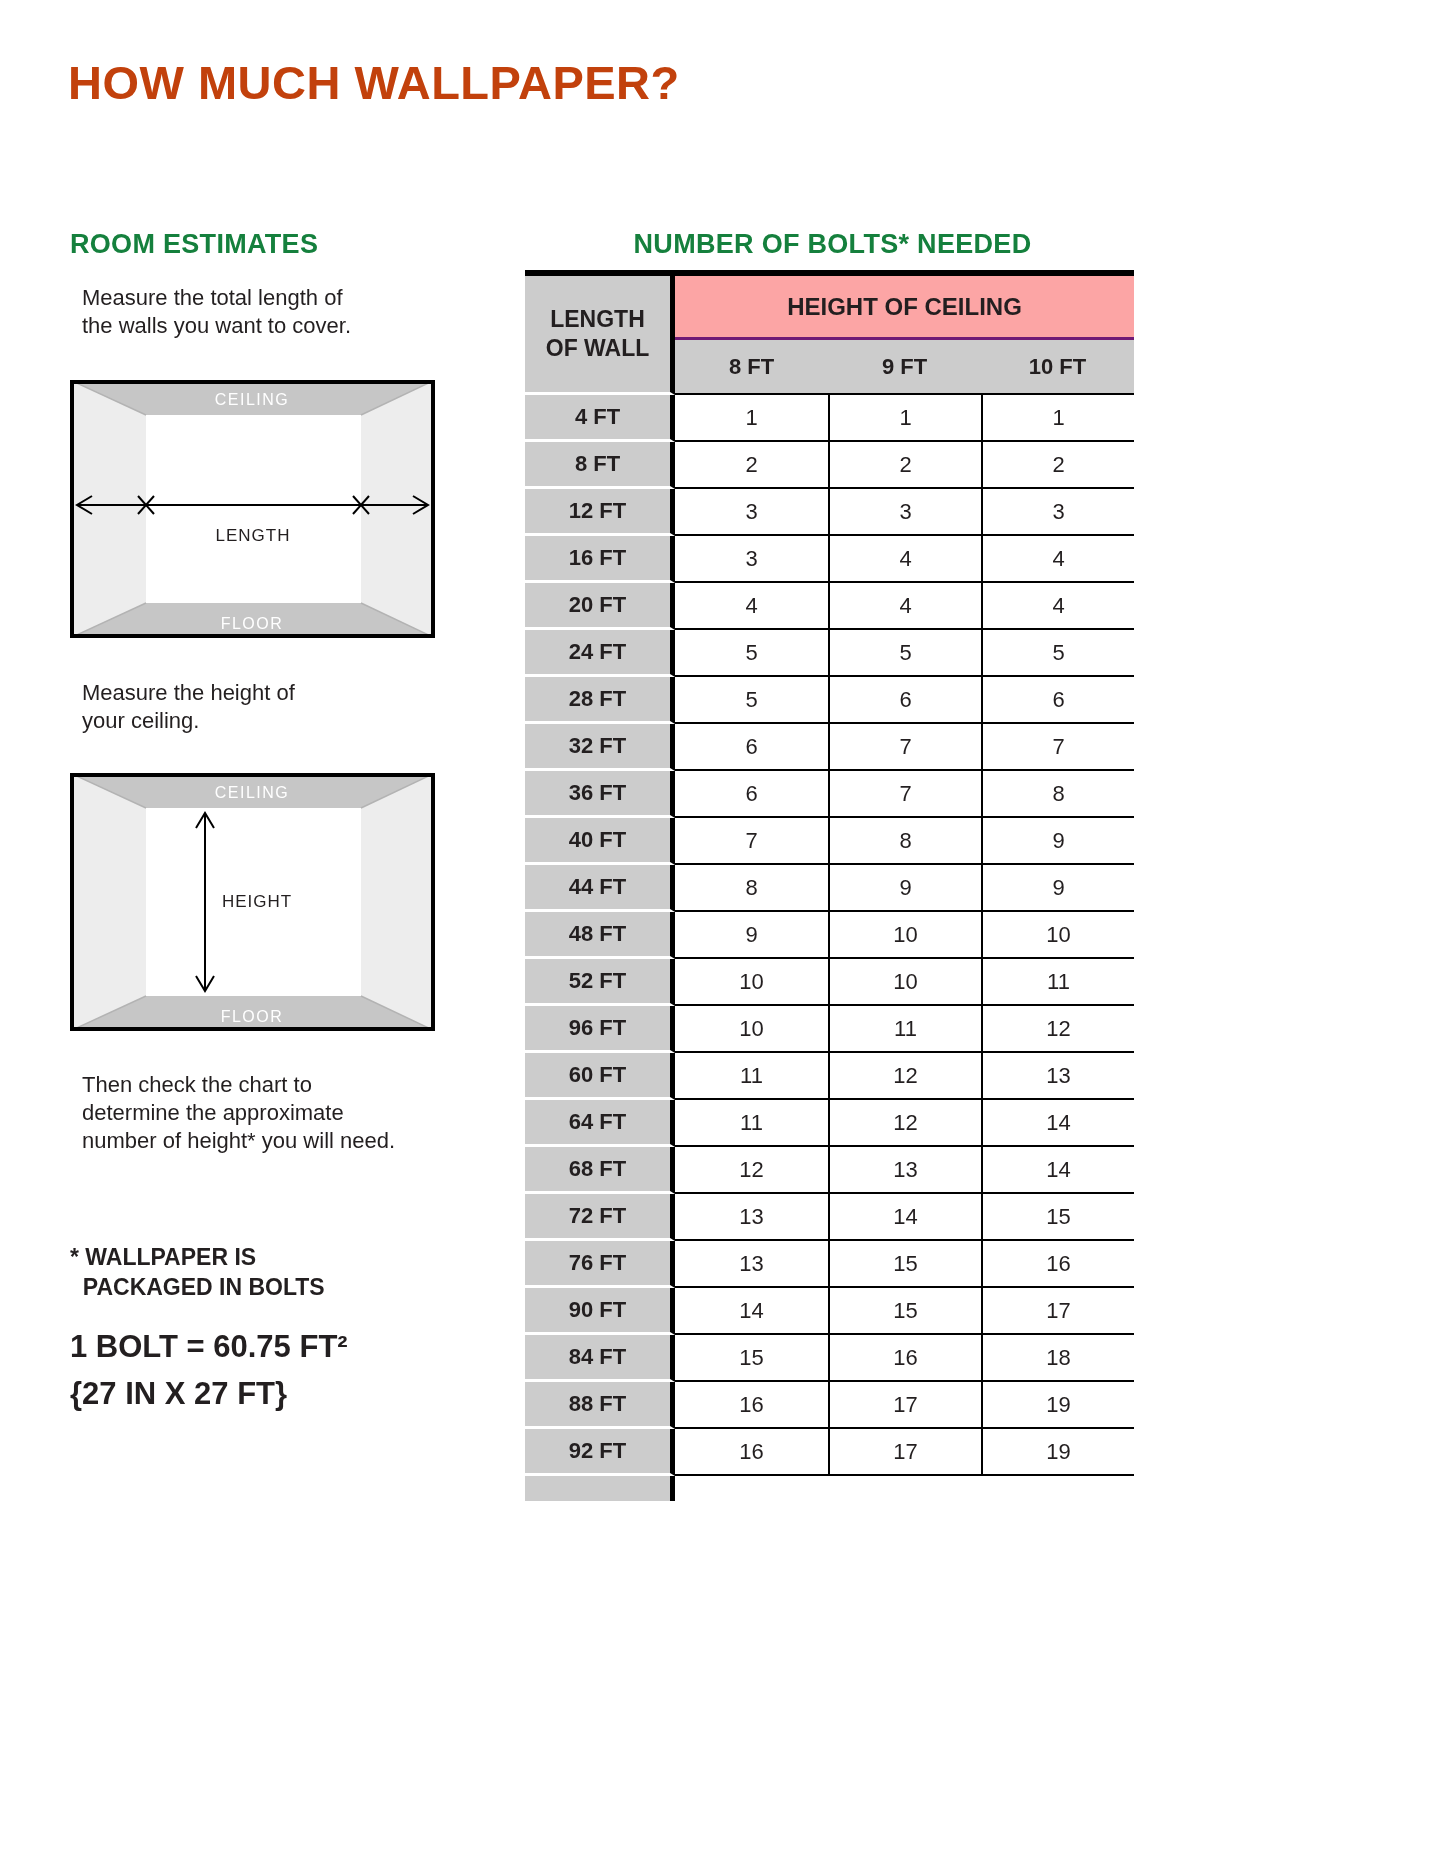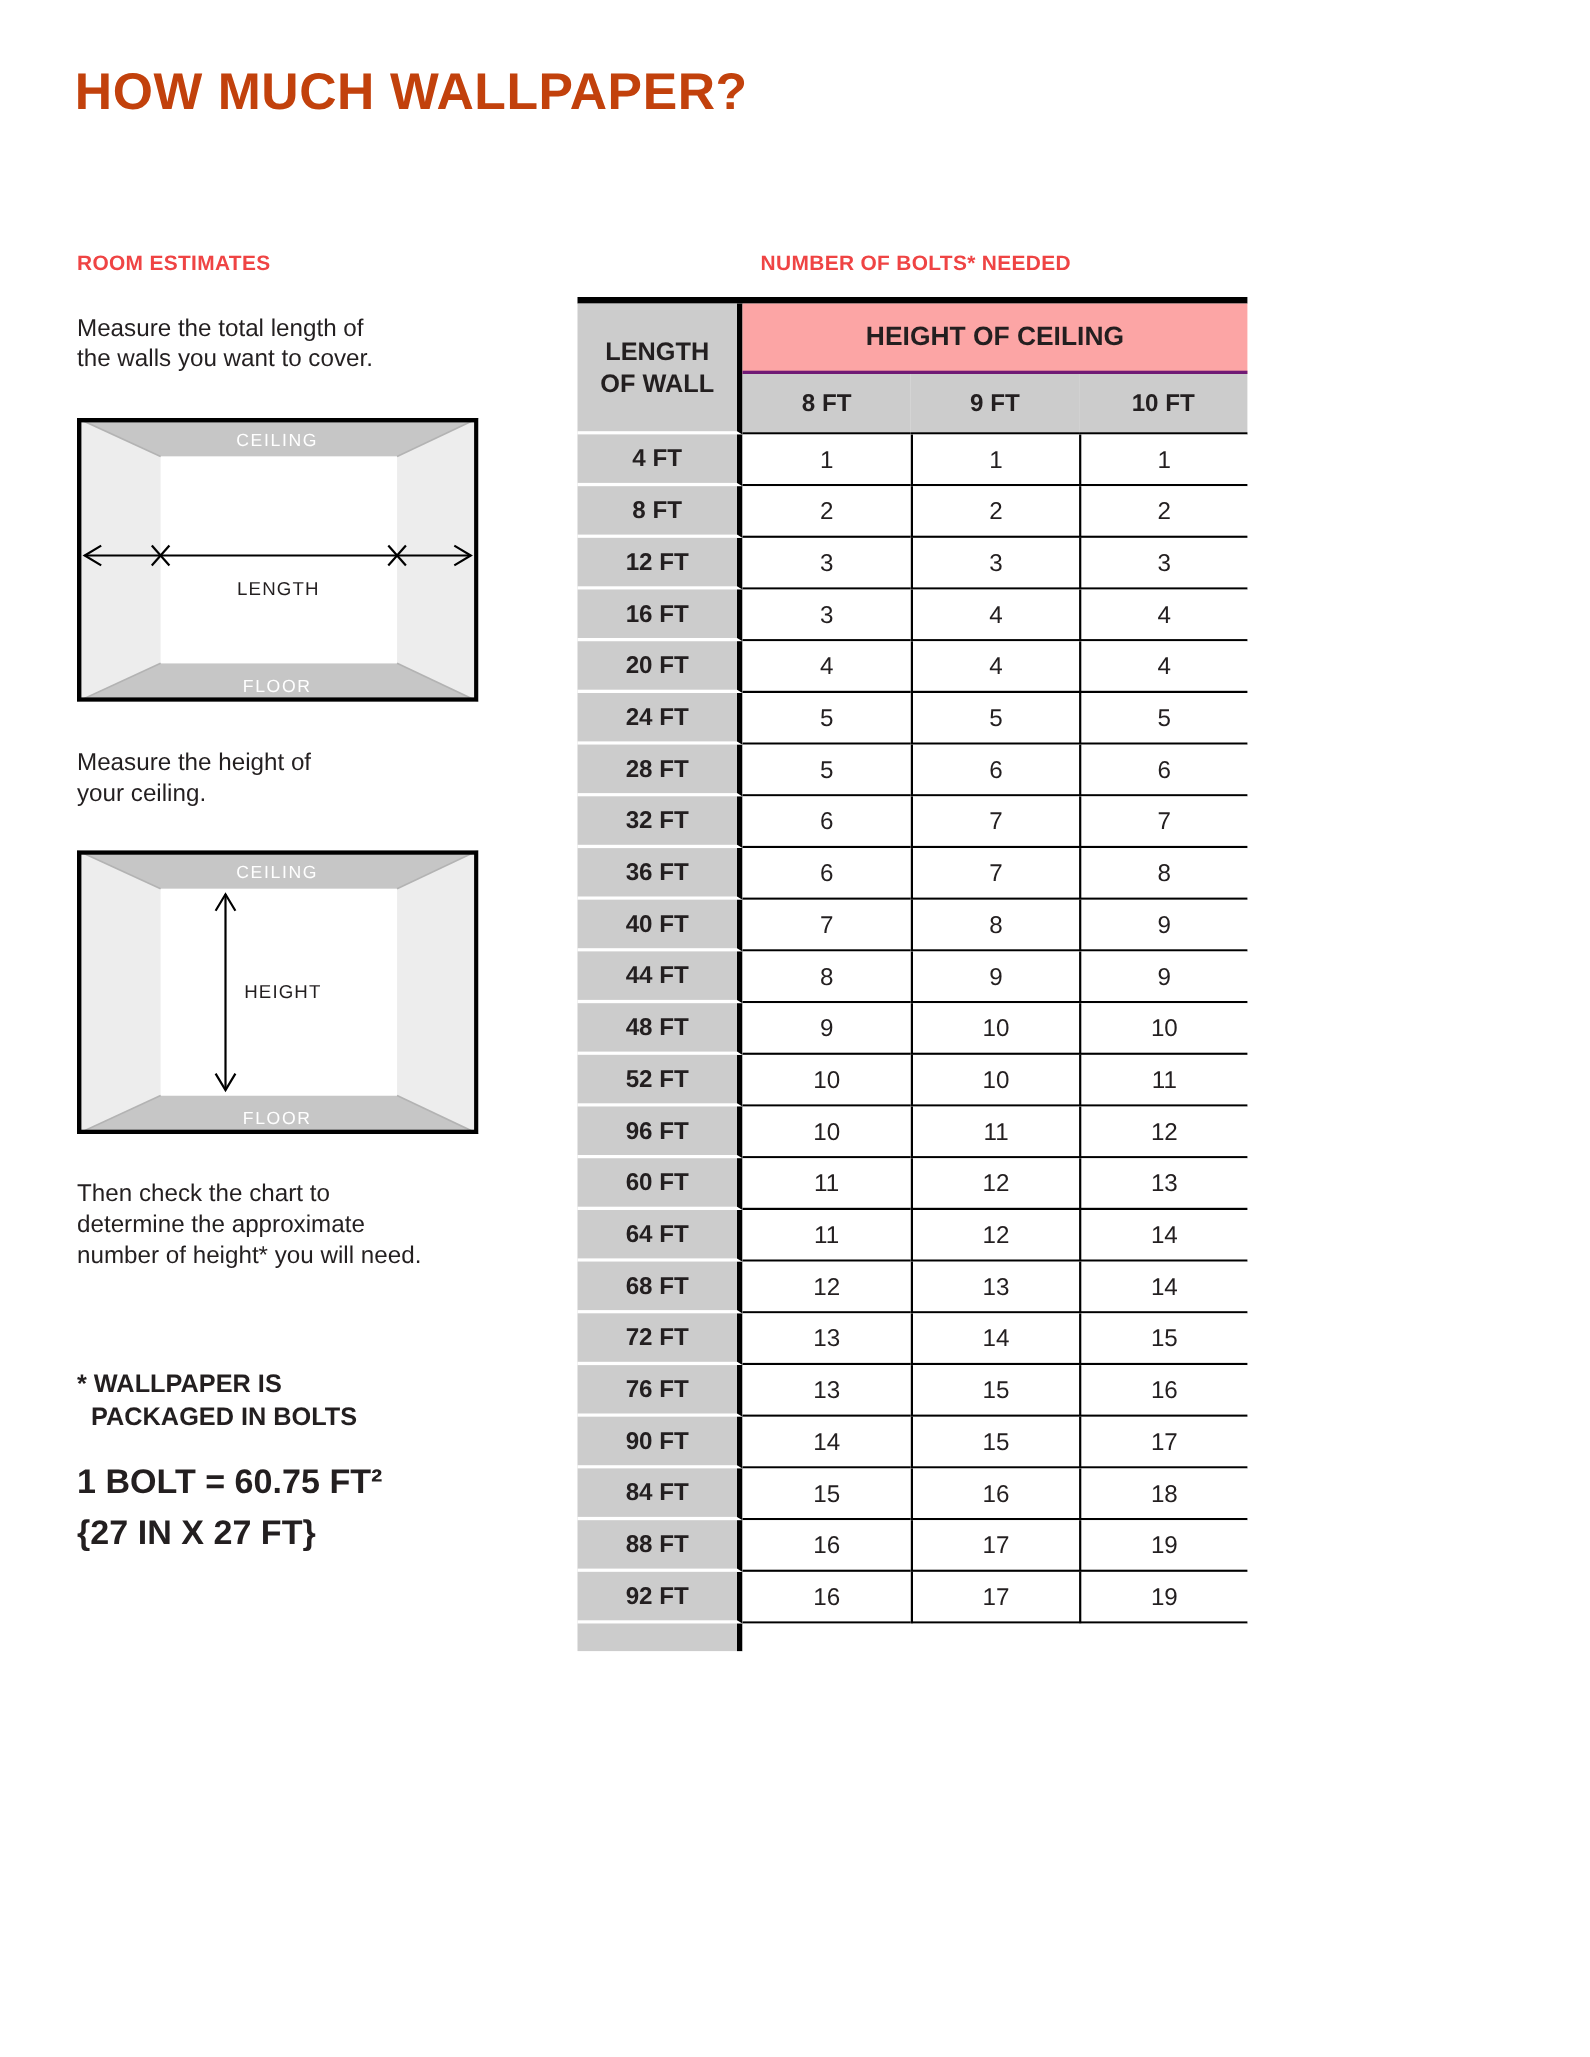--- a/index.html
+++ b/index.html
@@ -17,32 +17,33 @@
   .title {
     left: 68px; top: 55px;
     font-size: 47px;
     font-weight: 700;
     color: #c2410c;
     margin: 0;
     letter-spacing: 0.5px;
   }
 
   .section-heading {
-    font-size: 19px;
-    font-weight: 700;
-    color: #ef4444;
+    font-size: 27px;
+    font-weight: 700;
+    color: #15803d;
     letter-spacing: 0.3px;
   }
   #room-estimates-heading { left: 70px; top: 229px; }
   #table-heading { left: 525px; top: 229px; width: 615px; text-align: center; }
 
   .body-text {
     font-size: 22px;
     line-height: 1.28;
     white-space: pre-line;
+    margin-left: 12px;
   }
   #p1 { left: 70px; top: 284px; }
   #p2 { left: 70px; top: 679px; }
   #p3 { left: 70px; top: 1071px; }
 
   #d1 { left: 70px; top: 380px; }
   #d2 { left: 70px; top: 773px; }
 
   #footnote {
     left: 70px; top: 1243px;

